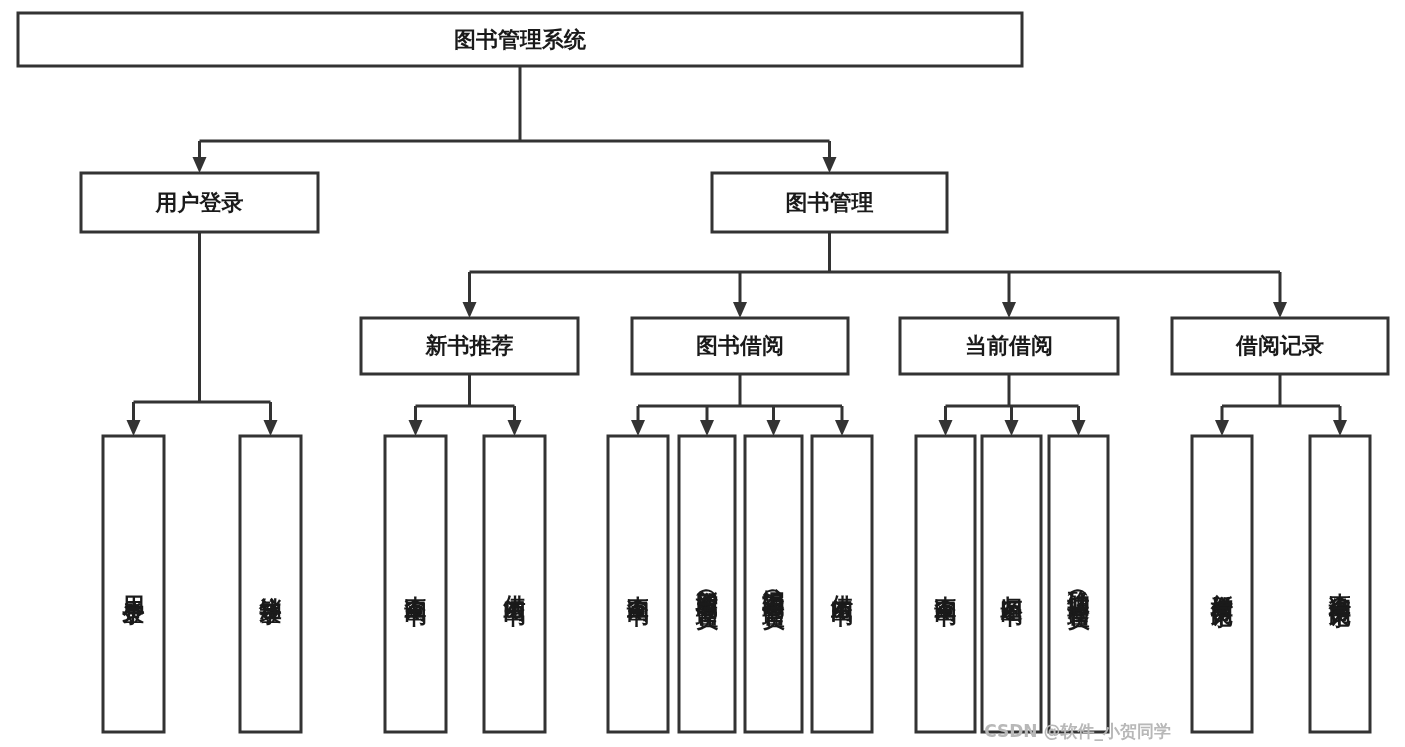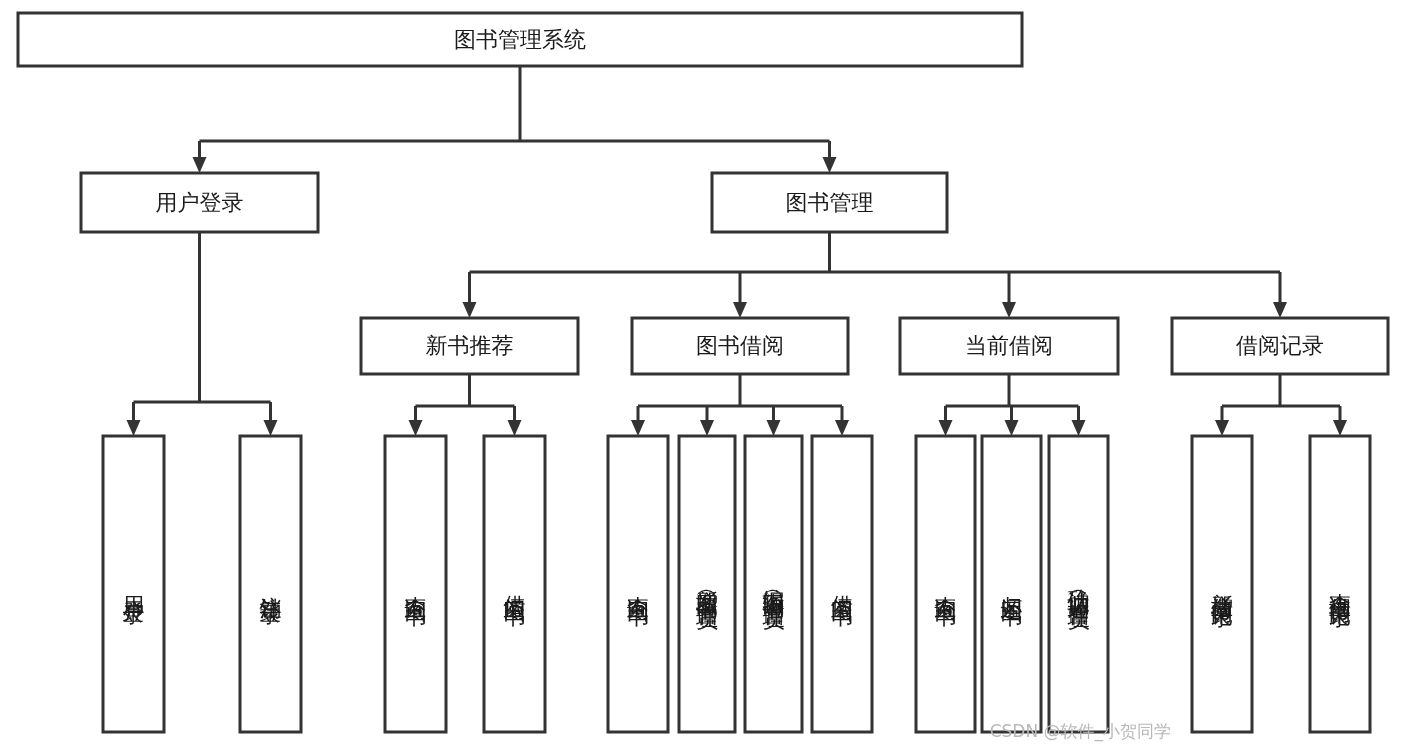--- a/index.html
+++ b/index.html
@@ -11,20 +11,21 @@
     width: 1405px;
     height: 747px;
     overflow: hidden;
     font-family: "DejaVu Sans", "Liberation Sans", sans-serif;
   }
   #diagram-root {
     position: relative;
     width: 1179px;
     height: 747px;
     background: #ffffff;
+    font-weight: bold;
   }
   svg.diagram-canvas {
     position: absolute;
     left: 0;
     top: 0;
     width: 1405px;
     height: 747px;
   }
   .node-rect {
     fill: #ffffff;

